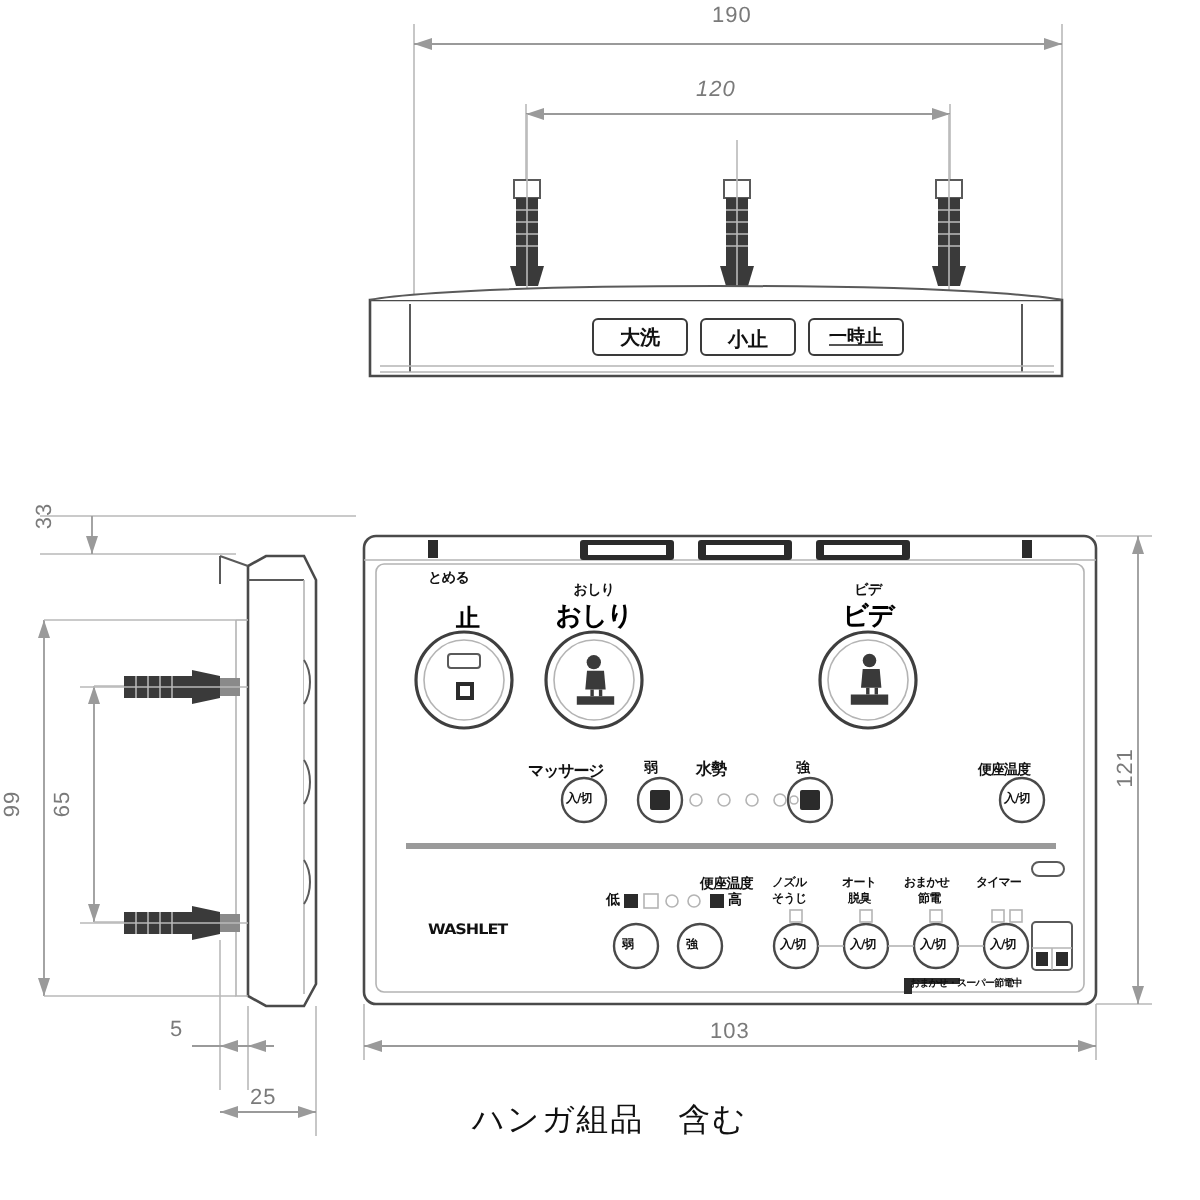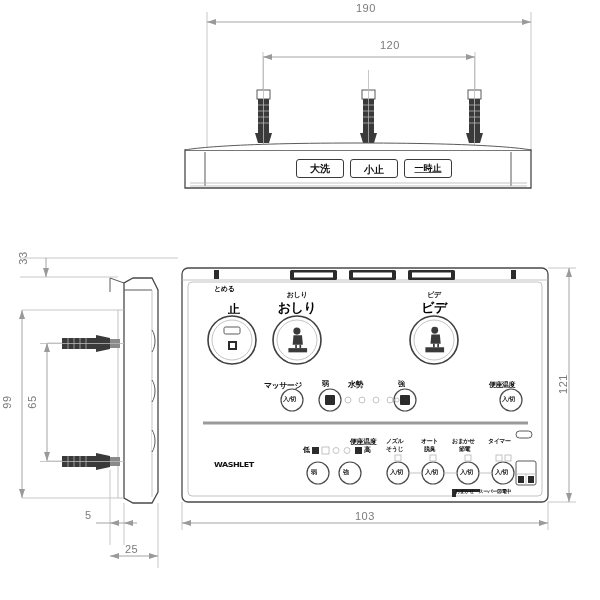--- a/index.html
+++ b/index.html
@@ -101,21 +101,21 @@
               display:flex;align-items:flex-end;justify-content:center;">
     <span style="font:700 10px 'DejaVu Sans',sans-serif;color:#111;">小止</span>
   </div>
   <div style="position:absolute;left:404px;top:159px;width:46px;height:17px;
               border:1.4px solid #3a3a3a;border-radius:3px;background:#fff;
               display:flex;align-items:center;justify-content:center;text-decoration:underline;">
     <span style="font:700 9px 'DejaVu Sans',sans-serif;color:#111;">一時止</span>
   </div>
 
   <div class="dimtxt" style="left:356px;top:2px;">190</div>
-  <div class="dimtxt" style="left:380px;top:39px;">120</div>
+  <div class="dimtxt" style="left:348px;top:39px;font-style:italic;">120</div>
 
   <svg width="600" height="600">
 
     <g>
       <line class="ext" x1="20" y1="258" x2="178" y2="258"></line>
       <line class="ext" x1="20" y1="277" x2="118" y2="277"></line>
       <line class="dim" x1="46" y1="258" x2="46" y2="277"></line>
       <polygon class="arrow" points="46,277 43,268 49,268"></polygon>
     </g>
 
@@ -357,14 +357,15 @@
 
   <div style="position:absolute;left:455px;top:488px;font:700 5px 'DejaVu Sans',sans-serif;color:#111;
               letter-spacing:-.4px;">おまかせ・スーパー節電中</div>
 
   <div style="position:absolute;left:214px;top:460px;font:700 8px 'DejaVu Sans',sans-serif;
               color:#111;letter-spacing:-.5px;transform:scaleY(.9);">WASHLET</div>
 
   <div class="dimtxt" style="left:355px;top:510px;">103</div>
   <div class="dimtxt vert" style="left:553px;top:378px;transform:rotate(-90deg);">121</div>
 
+  <div class="caption" style="left:236px;top:550px;">ハンガ組品　含む</div>
 
 </div>
 
 </body></html>

